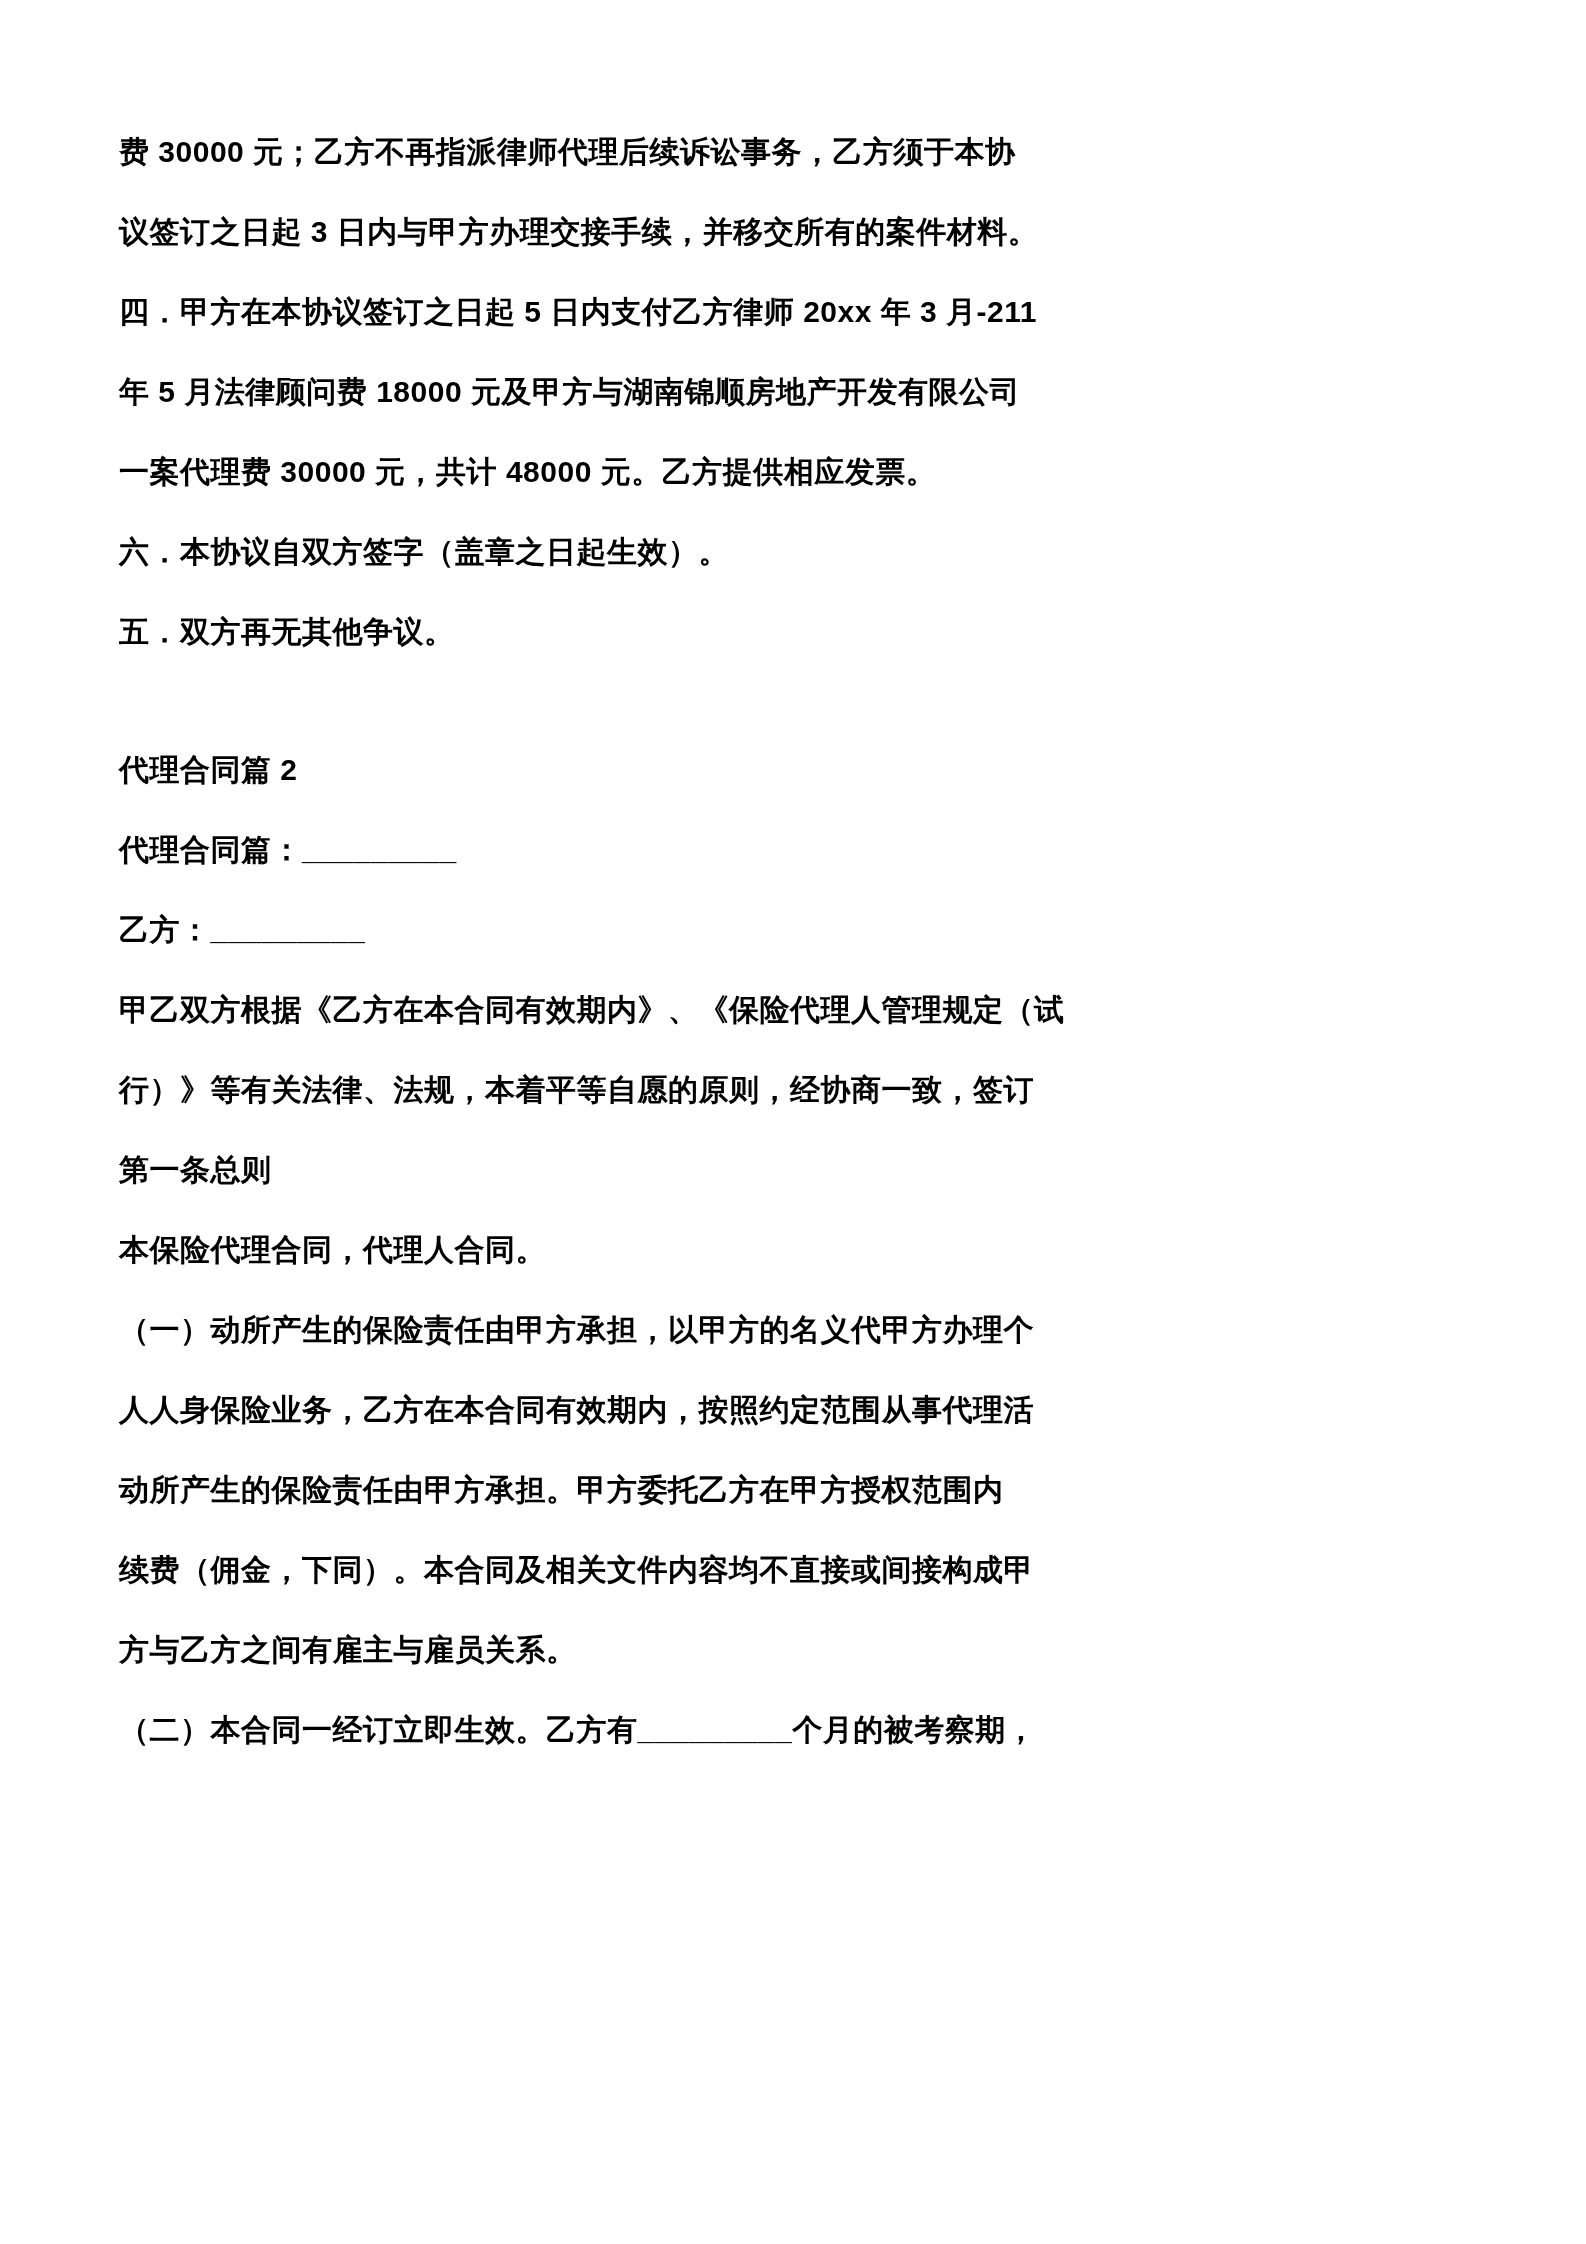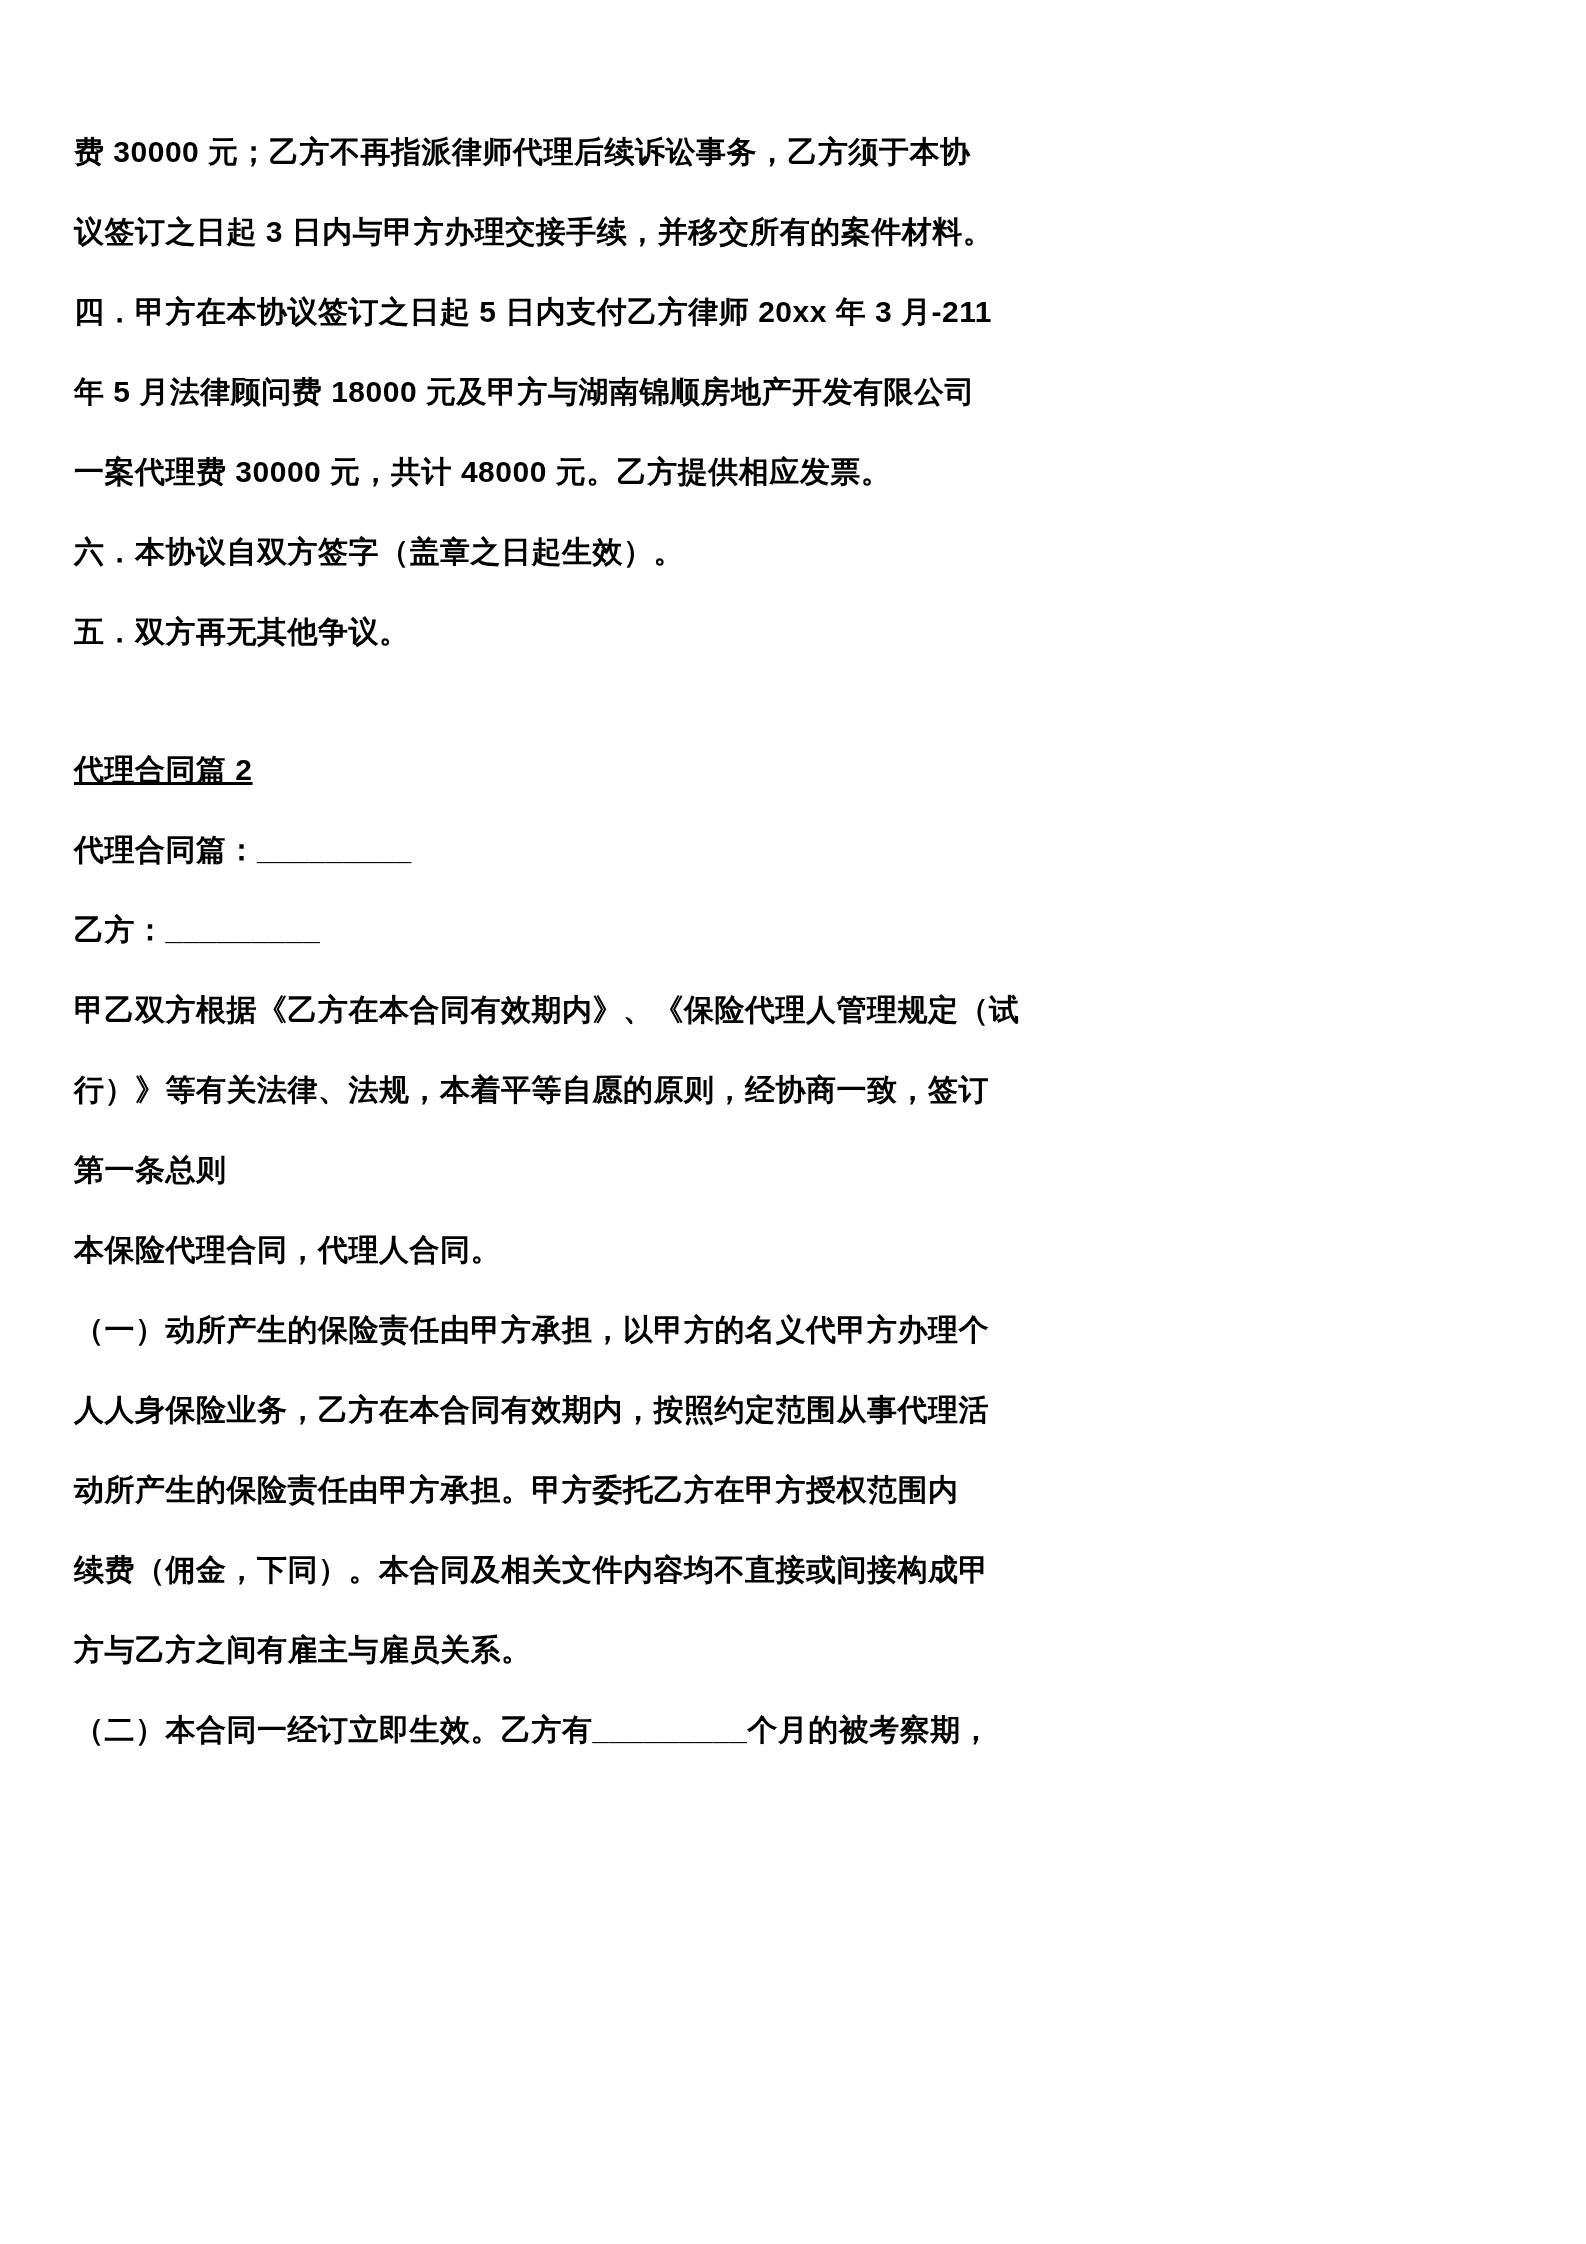--- a/index.html
+++ b/index.html
@@ -7,36 +7,35 @@
     padding: 0;
     background: #ffffff;
   }
   .page {
     position: relative;
     width: 1586px;
     height: 1760px;
     margin: 0 auto;
     background: #ffffff;
     box-sizing: border-box;
-    padding: 112px 140px 0 74px;
+    padding: 112px 140px 0 119px;
     overflow: hidden;
     font-family: "Liberation Sans", "DejaVu Sans", sans-serif;
     color: #000000;
   }
   .line {
     font-size: 30px;
     font-weight: 600;
     line-height: 80px;
     letter-spacing: 0.5px;
     white-space: nowrap;
     color: #000000;
   }
   .section-heading {
     margin-top: 58px;
-    text-decoration: underline;
   }
 </style>
 </head>
 <body>
 
 <div class="page">
   <div class="line">费 30000 元；乙方不再指派律师代理后续诉讼事务，乙方须于本协</div>
   <div class="line">议签订之日起 3 日内与甲方办理交接手续，并移交所有的案件材料。</div>
   <div class="line">四．甲方在本协议签订之日起 5 日内支付乙方律师 20xx 年 3 月-211</div>
   <div class="line">年 5 月法律顾问费 18000 元及甲方与湖南锦顺房地产开发有限公司</div>

